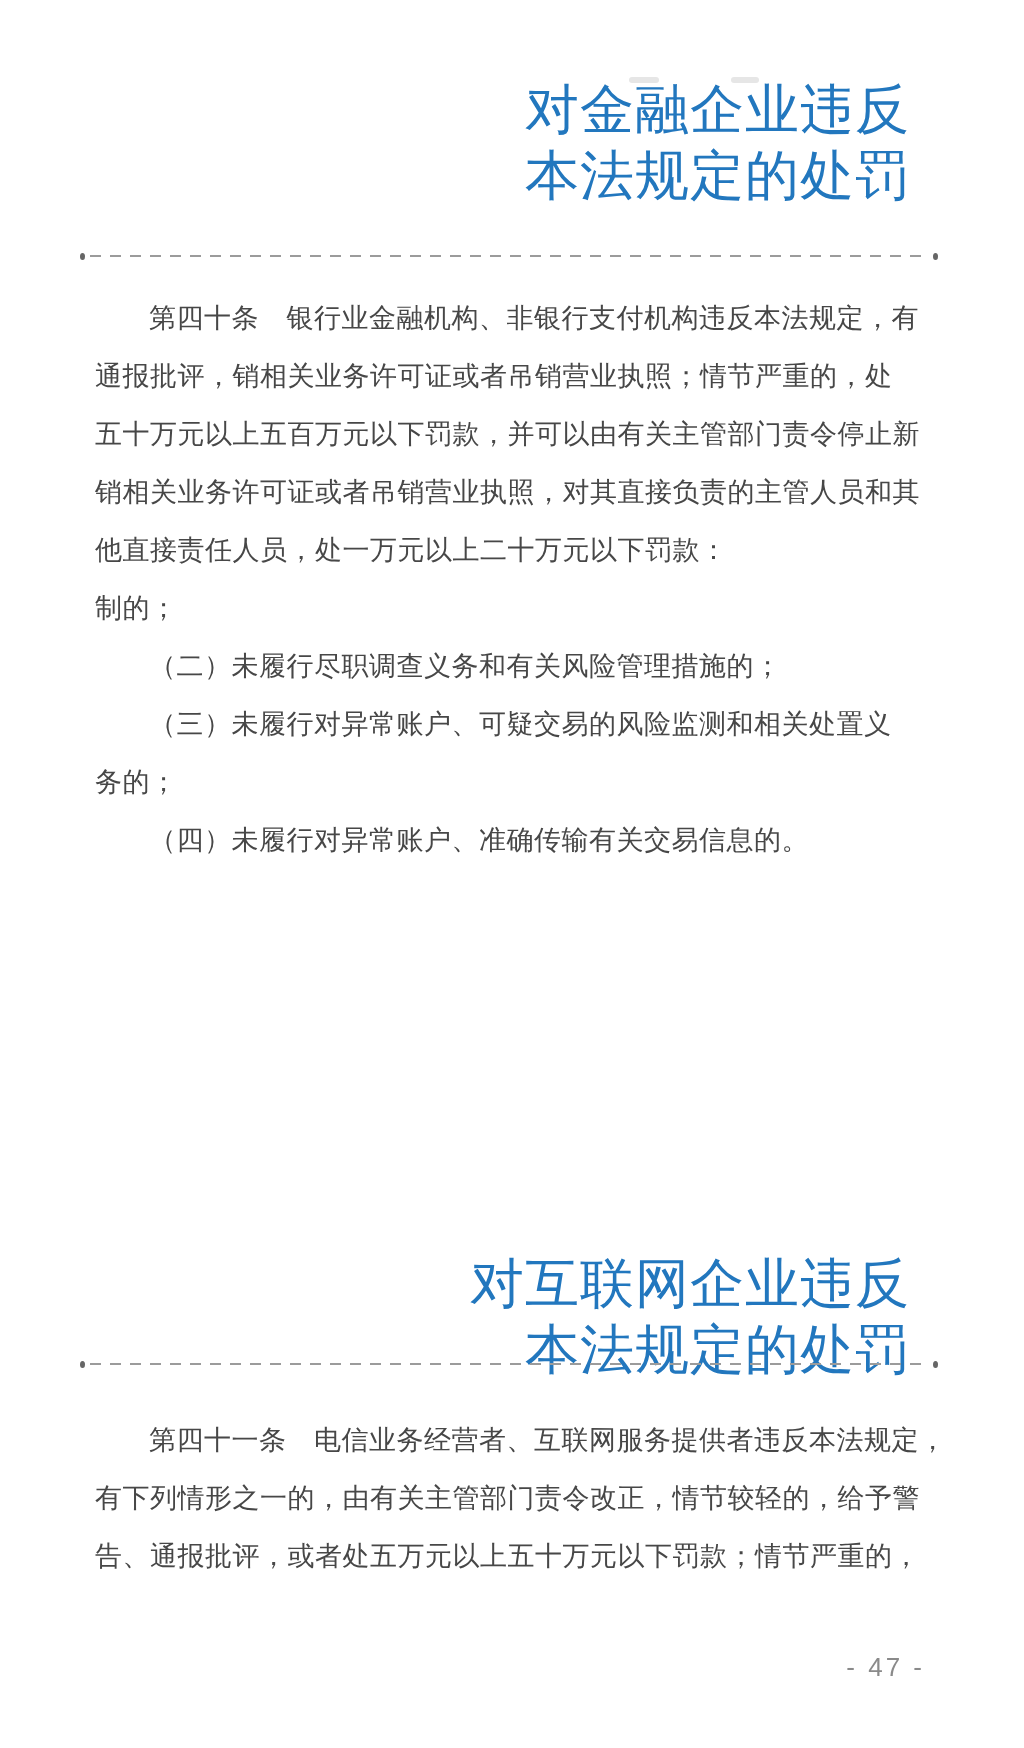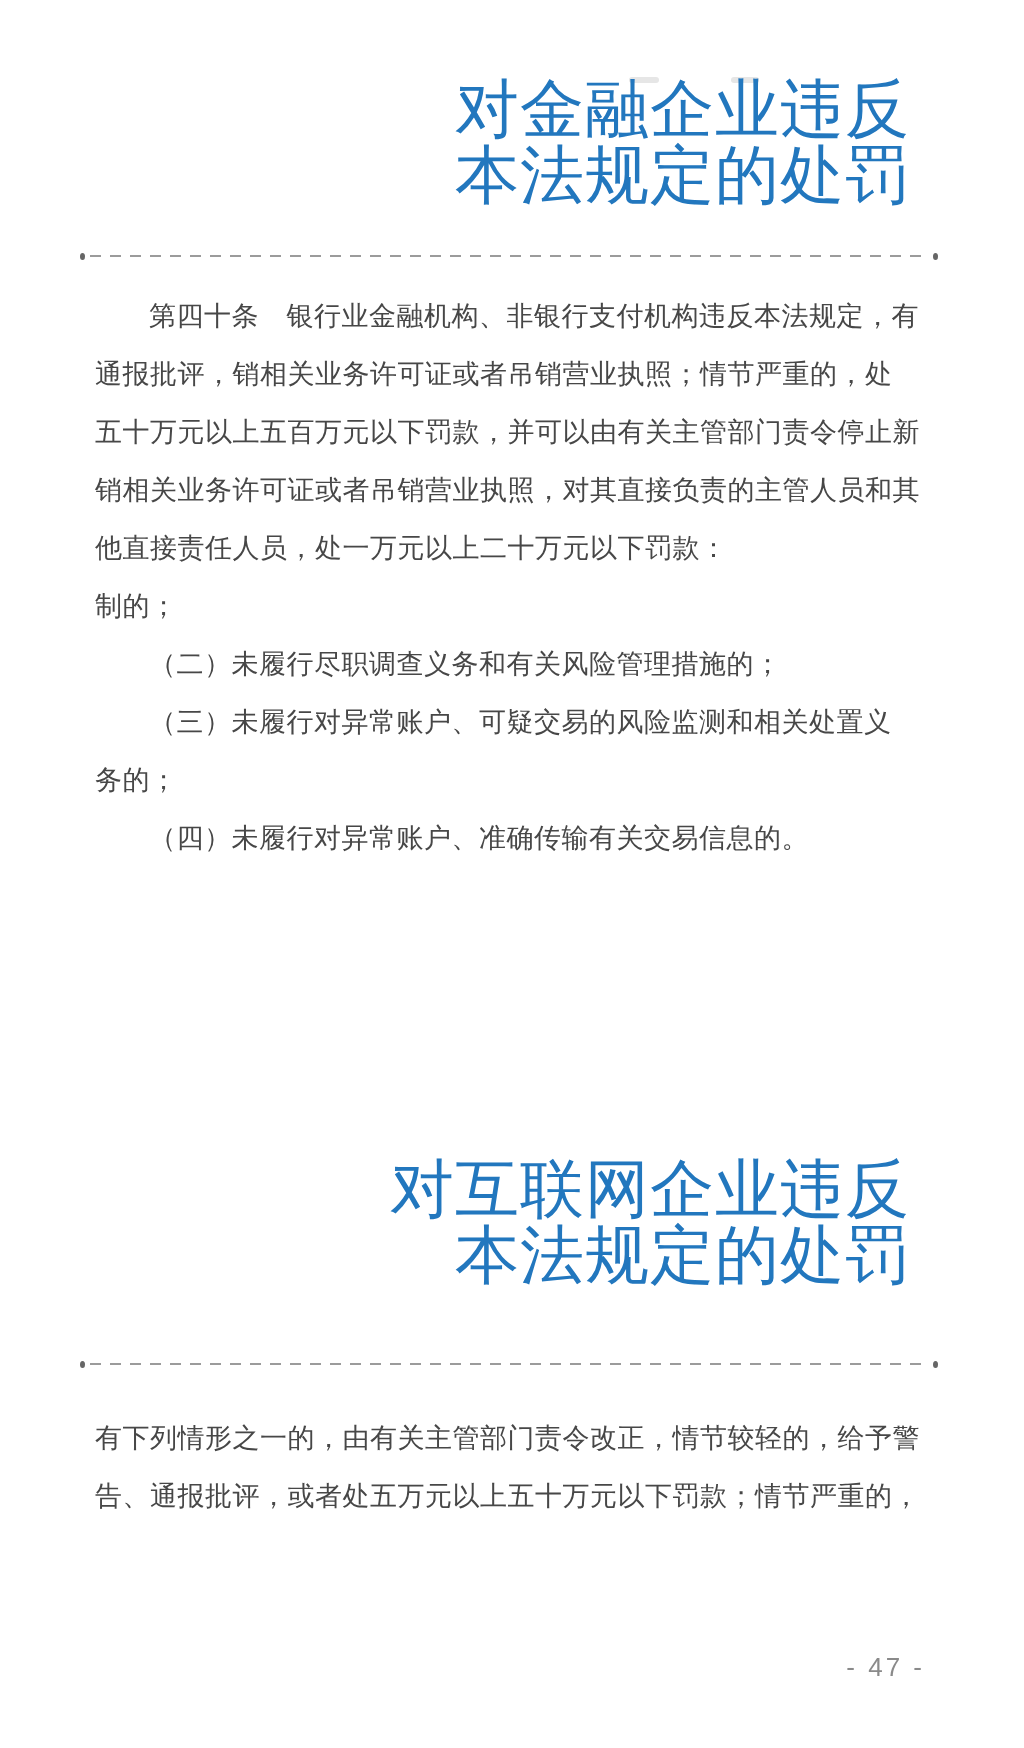--- a/index.html
+++ b/index.html
@@ -10,28 +10,28 @@
     background: #ffffff;
     font-family: "Liberation Sans", sans-serif;
     overflow: hidden;
   }
   
   .heading {
     position: absolute;
     right: 114px;
     text-align: right;
     color: #2277be;
-    font-size: 64px;
+    font-size: 54px;
     line-height: 66px;
     font-weight: normal;
     letter-spacing: 1px;
     white-space: nowrap;
   }
   #heading-1 { top: 76px; }
-  #heading-2 { top: 1156px; }
+  #heading-2 { top: 1250px; }
 
   
   .divider {
     position: absolute;
     left: 80px;
     right: 86px;
     height: 8px;
     display: flex;
     align-items: center;
   }
@@ -55,21 +55,21 @@
     position: absolute;
     left: 95px;
     width: 816px;
     font-size: 27px;
     line-height: 58px;
     color: #474747;
     letter-spacing: 0.5px;
   }
   #para-1 { top: 289px; }
   #para-2 { top: 1411px; }
-  .line { white-space: nowrap; font-family: Liberation Mono, monospace; }
+  .line { white-space: nowrap; }
   .indent { text-indent: 54px; }
 
   
   .page-number {
     position: absolute;
     top: 1652px;
     right: 99px;
     font-size: 26px;
     letter-spacing: 3px;
     color: #8a8a8a;
@@ -125,19 +125,20 @@
     <div class="hline">本法规定的处罚</div>
   </div>
 
   <div class="divider" id="divider-2">
     <span class="dot"></span>
     <span class="dashes"></span>
     <span class="dot"></span>
   </div>
 
   <div class="para" id="para-2">
+    <div class="line indent">第四十一条　电信业务经营者、互联网服务提供者违反本法规定，</div>
     <div class="line">有下列情形之一的，由有关主管部门责令改正，情节较轻的，给予警</div>
     <div class="line">告、通报批评，或者处五万元以上五十万元以下罚款；情节严重的，</div>
   </div>
 
   <div class="page-number">- 47 -</div>
 
 </div>
 
 </body></html>

